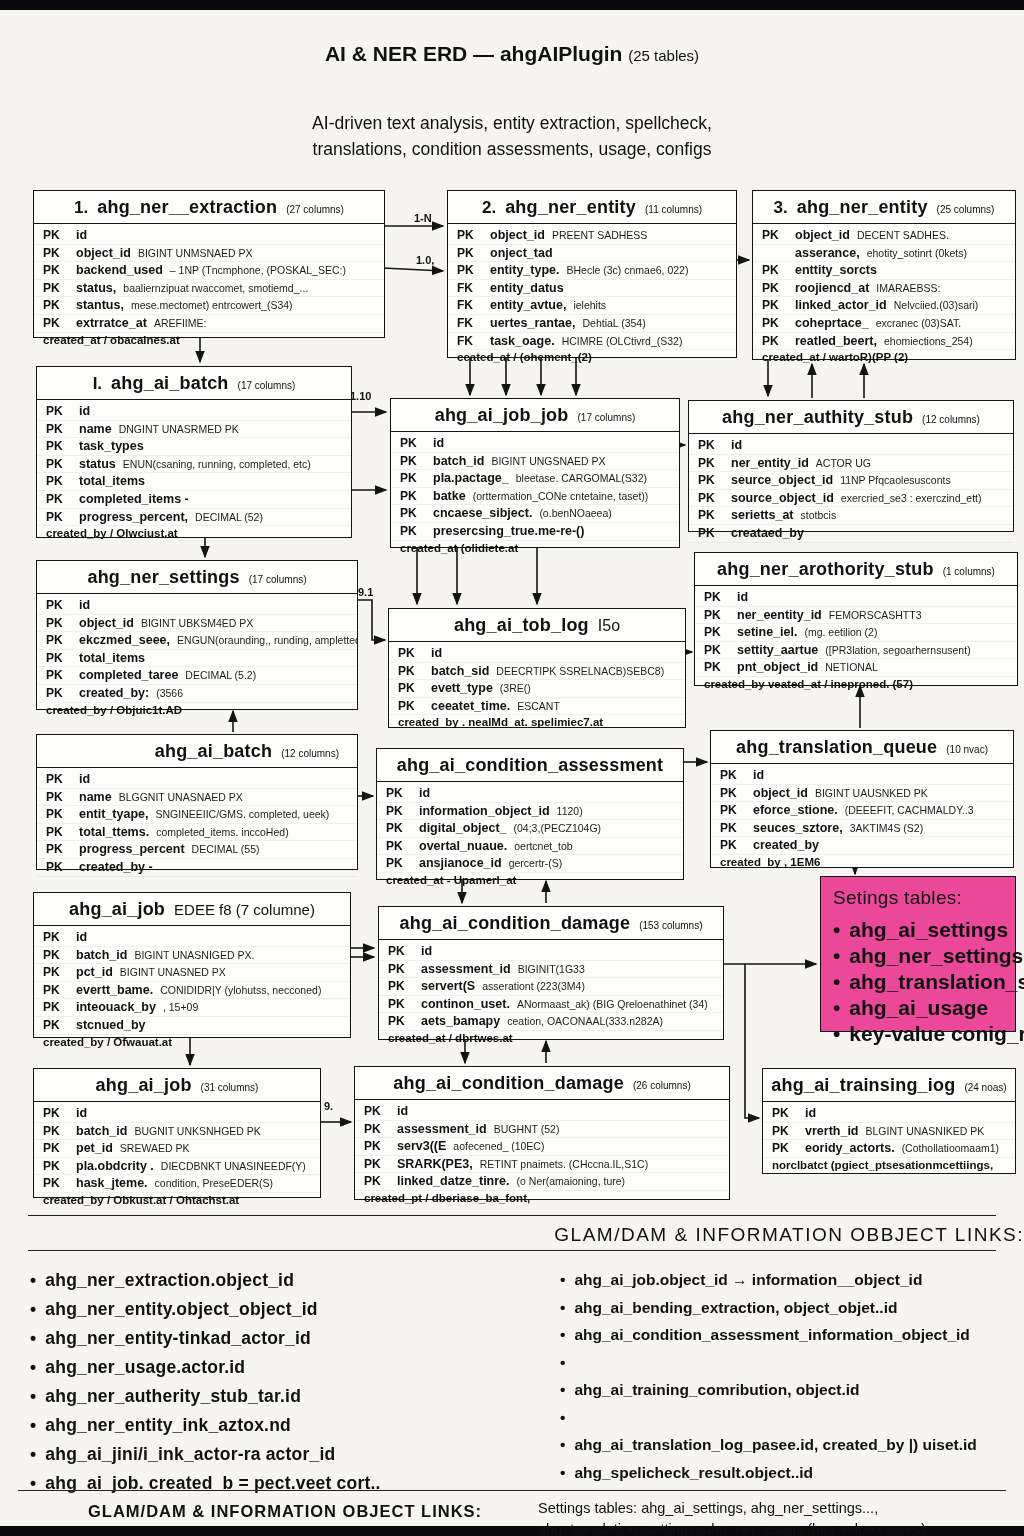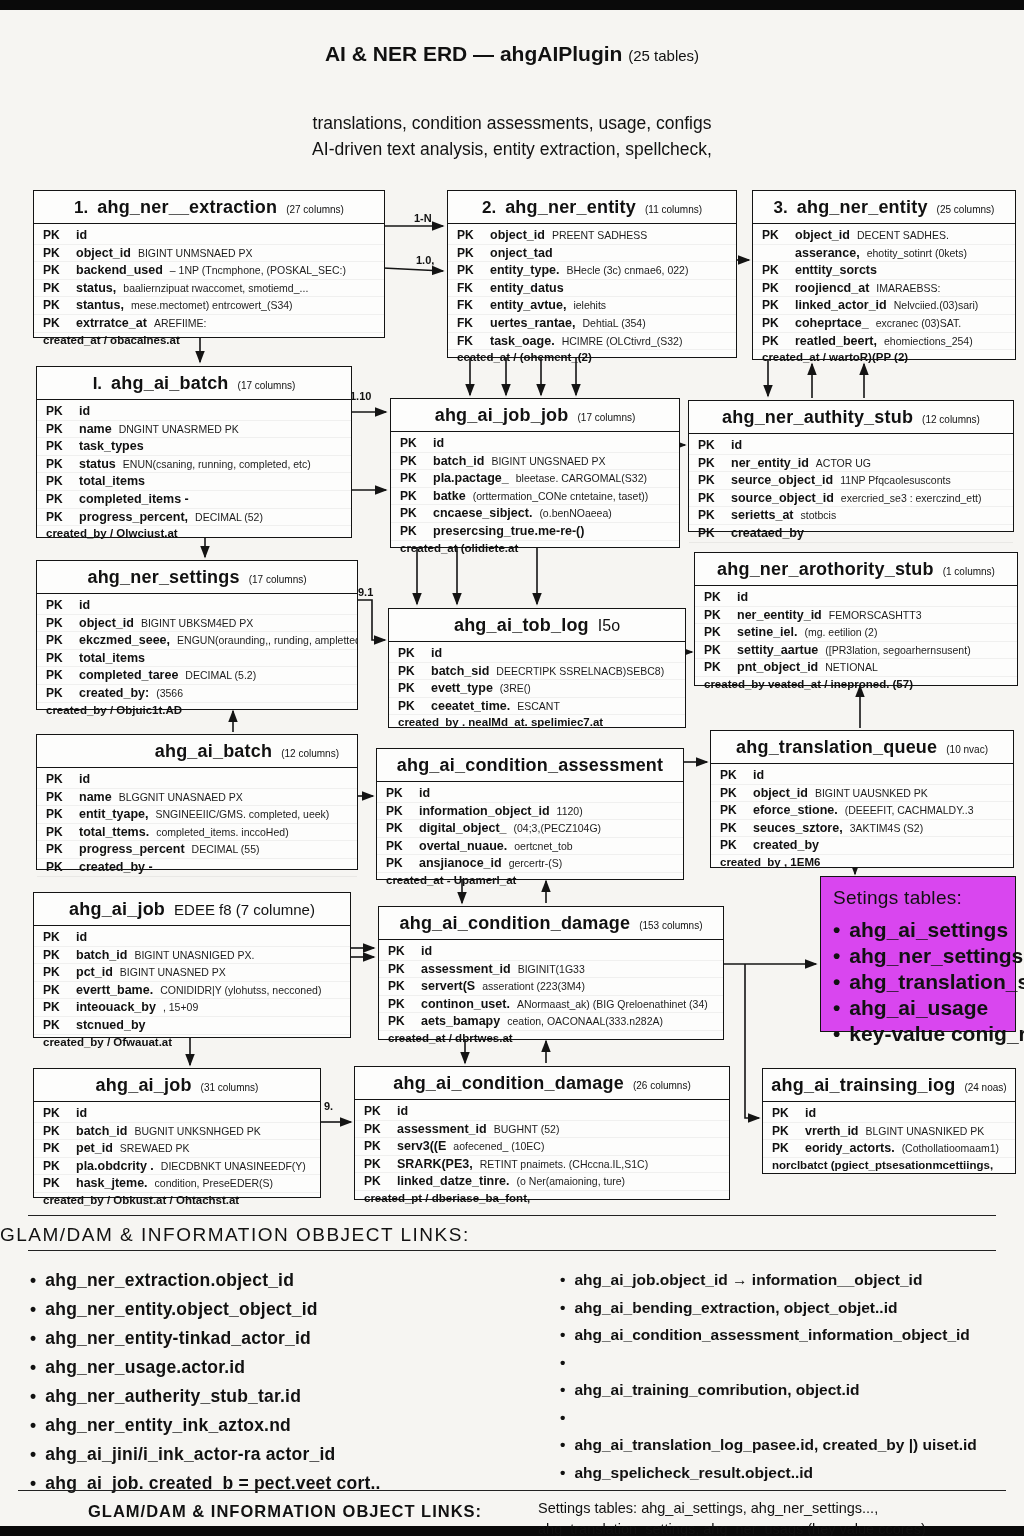--- a/index.html
+++ b/index.html
@@ -15,28 +15,28 @@
   .tnum{font-size:17px;font-weight:700;}
   .tname{font-size:18px;font-weight:700;letter-spacing:.2px;}
   .tcols{font-size:10px;font-weight:400;}
   .tbody{padding-top:3px;}
   .trow{display:flex;align-items:baseline;line-height:16.6px;padding:0 9px;white-space:nowrap;overflow:hidden;
         border-bottom:1px solid rgba(0,0,0,0.05);}
   .tk{width:33px;flex:none;font-weight:700;font-size:12px;}
   .tf{font-weight:700;font-size:12.5px;margin-right:7px;}
   .tt{font-size:10.5px;color:#1c1c1c;}
   .tfoot{padding:1px 9px 3px;font-size:11.5px;font-weight:700;white-space:nowrap;overflow:hidden;}
-  .sbox{position:absolute;background:#d946ef;border:1.7px solid #141414;padding:10px 12px;}
+  .sbox{position:absolute;background:#ec4899;border:1.7px solid #141414;padding:10px 12px;}
   .sbox-title{font-size:19px;font-weight:400;margin-bottom:8px;letter-spacing:.3px;}
   .sbox .bullet{line-height:26px;font-size:21px;font-weight:700;white-space:nowrap;}
   .wires{position:absolute;left:0;top:0;pointer-events:none;}
   .wires line,.wires polyline{stroke:#141414;stroke-width:1.6;fill:none;}
   .elabel{position:absolute;font-size:11px;font-weight:700;}
   .rule{position:absolute;height:0;border-top:1.6px solid #222;}
-  .links-heading{position:absolute;top:1224px;left:0;width:1024px;text-align:left;
+  .links-heading{position:absolute;top:1224px;left:0;width:1024px;text-align:right;
                  font-size:19px;font-weight:400;letter-spacing:1.5px;}
   .linklist{position:absolute;}
   .linklist .bullet{display:flex;align-items:baseline;}
   .dot{margin-right:9px;}
   .ll-left .bullet{line-height:29px;font-size:17.5px;font-weight:700;letter-spacing:.2px;white-space:nowrap;}
   .ll-right .bullet{line-height:27.5px;font-size:15.5px;font-weight:700;white-space:nowrap;}
   .footer-left{position:absolute;top:1502px;left:88px;font-size:16.5px;font-weight:700;letter-spacing:1px;text-align:right;}
   .footer-right{position:absolute;top:1498px;left:538px;font-size:14.5px;line-height:21px;}
 </style>
 </head>
@@ -44,22 +44,22 @@
 
 <div class="page">
   <div class="bar" style="top:0"></div>
   <div class="bar" style="top:1526px"></div>
 
   <div class="title">
     <span>AI &amp; NER ERD — ahgAIPlugin</span>
     <span class="suffix">(25 tables)</span>
   </div>
   <div class="subtitle">
+    <div>AI-driven text analysis, entity extraction, spellcheck,</div>
     <div>translations, condition assessments, usage, configs</div>
-    <div>AI-driven text analysis, entity extraction, spellcheck,</div>
   </div>
 
   <svg class="wires" width="1024" height="1536" viewBox="0 0 1024 1536">
     <defs>
       <marker id="arr" markerWidth="9" markerHeight="8" refX="7" refY="3" orient="auto">
         <path d="M0,0 L8,3 L0,6 z" fill="#141414"></path>
       </marker>
     </defs>
     <line x1="383" y1="226" x2="443" y2="226" marker-end="url(#arr)"></line>
     <line x1="383" y1="268" x2="443" y2="271" marker-end="url(#arr)"></line>

